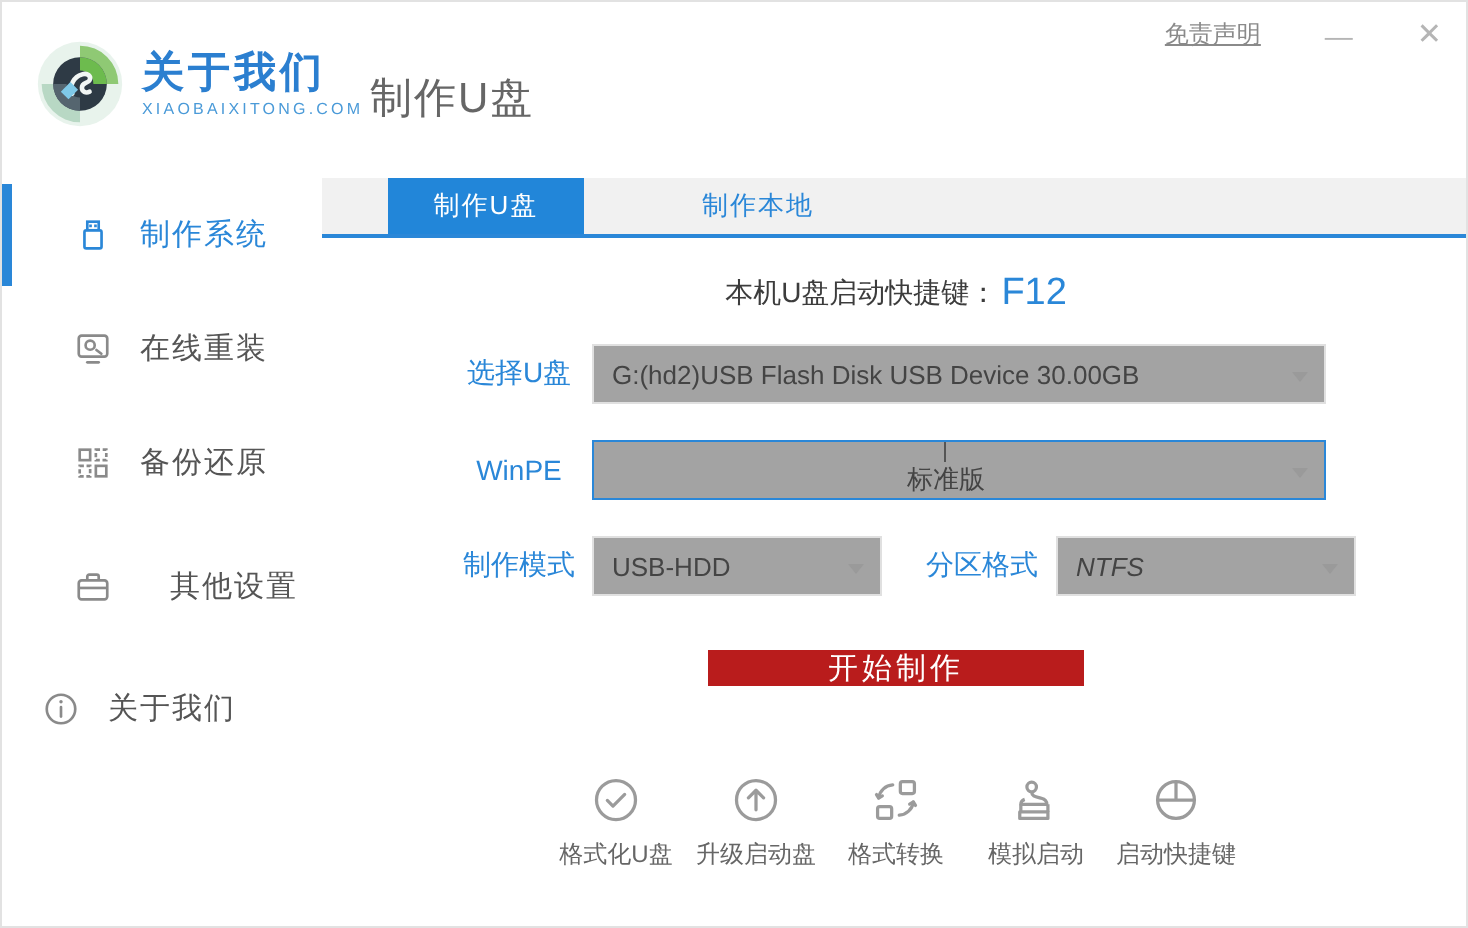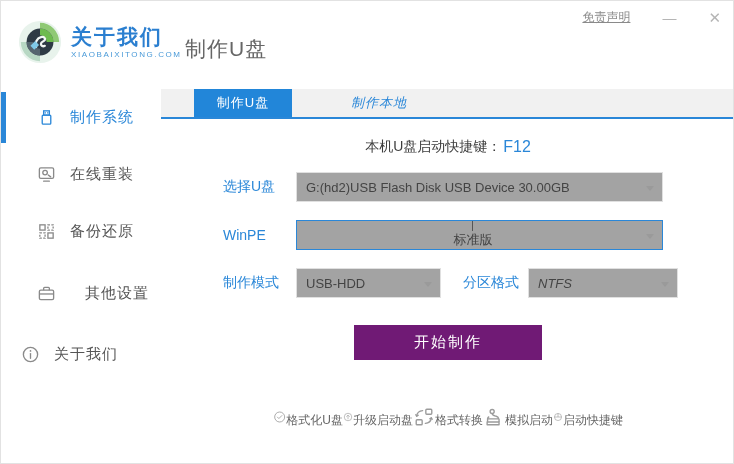--- a/index.html
+++ b/index.html
@@ -33,41 +33,41 @@
   .side-item.active .s-icon { color:#2a87d8; }
   .side-item.active::before { content:""; position:absolute; left:0; top:3px; bottom:3px; width:5px; background:#2a87d8; }
   .side-item:nth-child(4){ margin-top:5px;gap:15px; }
   .side-item:nth-child(5){ margin-top:4px;padding-left:20px; }
 
   
   .main { position:absolute; top:88px; left:160px; width:574px; height:376px; }
   .tabbar { height:30px; background:#f1f1f1; border-bottom:2px solid #2a87d8; display:flex; }
   .tab { width:98px; display:flex; align-items:center; justify-content:center; font-size:13px; color:#2a87d8; cursor:pointer; letter-spacing:1px; }
   .tab.active { background:#2286d9; color:#fff; margin-left:33px; }
-  .tab.plain { margin-left:38px;font-style:italic; }
+  .tab.plain { margin-left:38px; }
 
   .hotkey { margin-top:15px; text-align:center; font-size:14px; color:#3c3c3c; height:24px; line-height:24px; }
-  .hotkey .hk-val { color:#2a87d8; font-size:16px; vertical-align:-1px; margin-left:2px; }
-
-  .form { margin-top:14px; }
+  .hotkey .hk-val { color:#2a87d8; font-size:19px; vertical-align:-1px; margin-left:2px; }
+
+  .form { margin-top:14px;text-align:center; }
   .frow { display:flex; align-items:center; height:30px; margin-bottom:18px; padding-left:62px; }
   .flabel { width:73px; font-size:14px; color:#2a87d8; flex:0 0 73px; }
   .flabel.second { width:auto; flex:0 0 auto; margin-left:22px; margin-right:9px; }
   .selectbox { position:relative; height:30px; border:1px solid #e0e0e0; background:#a3a3a3; display:flex; align-items:center; padding:0 22px 0 9px; font-size:13px; color:#444; cursor:pointer; }
   .selectbox.wide { width:367px; }
   .selectbox.focused { border-color:#2a87d8;flex-direction:column; }
   .selectbox.half1 { width:145px; }
   .selectbox.half2 { width:150px;font-style:italic; }
   .caret-line { display:inline-block; width:1px; height:16px; background:#555; margin-right:2px; }
   .arrow { position:absolute; right:8px; top:13px; width:0; height:0; border-left:4px solid transparent; border-right:4px solid transparent; border-top:5px solid #9a9a9a; }
 
-  .start-btn { display:block; width:188px; height:35px; margin:27px auto 0; background:#701a75; color:#fff; border:none; font-size:15px; letter-spacing:2px; cursor:pointer; font-family:inherit; }
+  .start-btn { display:block; width:188px; height:18px; margin:27px auto 0; background:#b91c1c; color:#fff; border:none; font-size:15px; letter-spacing:2px; cursor:pointer; font-family:inherit; }
 
   .tools { margin-top:44px; display:flex; justify-content:center; }
-  .tool { width:70px; display:flex; flex-direction:row; align-items:center; cursor:pointer; }
+  .tool { width:70px; display:flex; flex-direction:column; align-items:center; cursor:pointer; }
   .tool .t-icon { width:26px; height:26px; color:#9b9b9b; }
   .tool .t-label { margin-top:6px; font-size:12px; color:#666; white-space:nowrap; }
 </style>
 </head>
 <body>
 
 <div class="winbar">
   <span class="disclaimer">免责声明</span>
   <span class="winbtn">—</span>
   <span class="winbtn close">✕</span>

